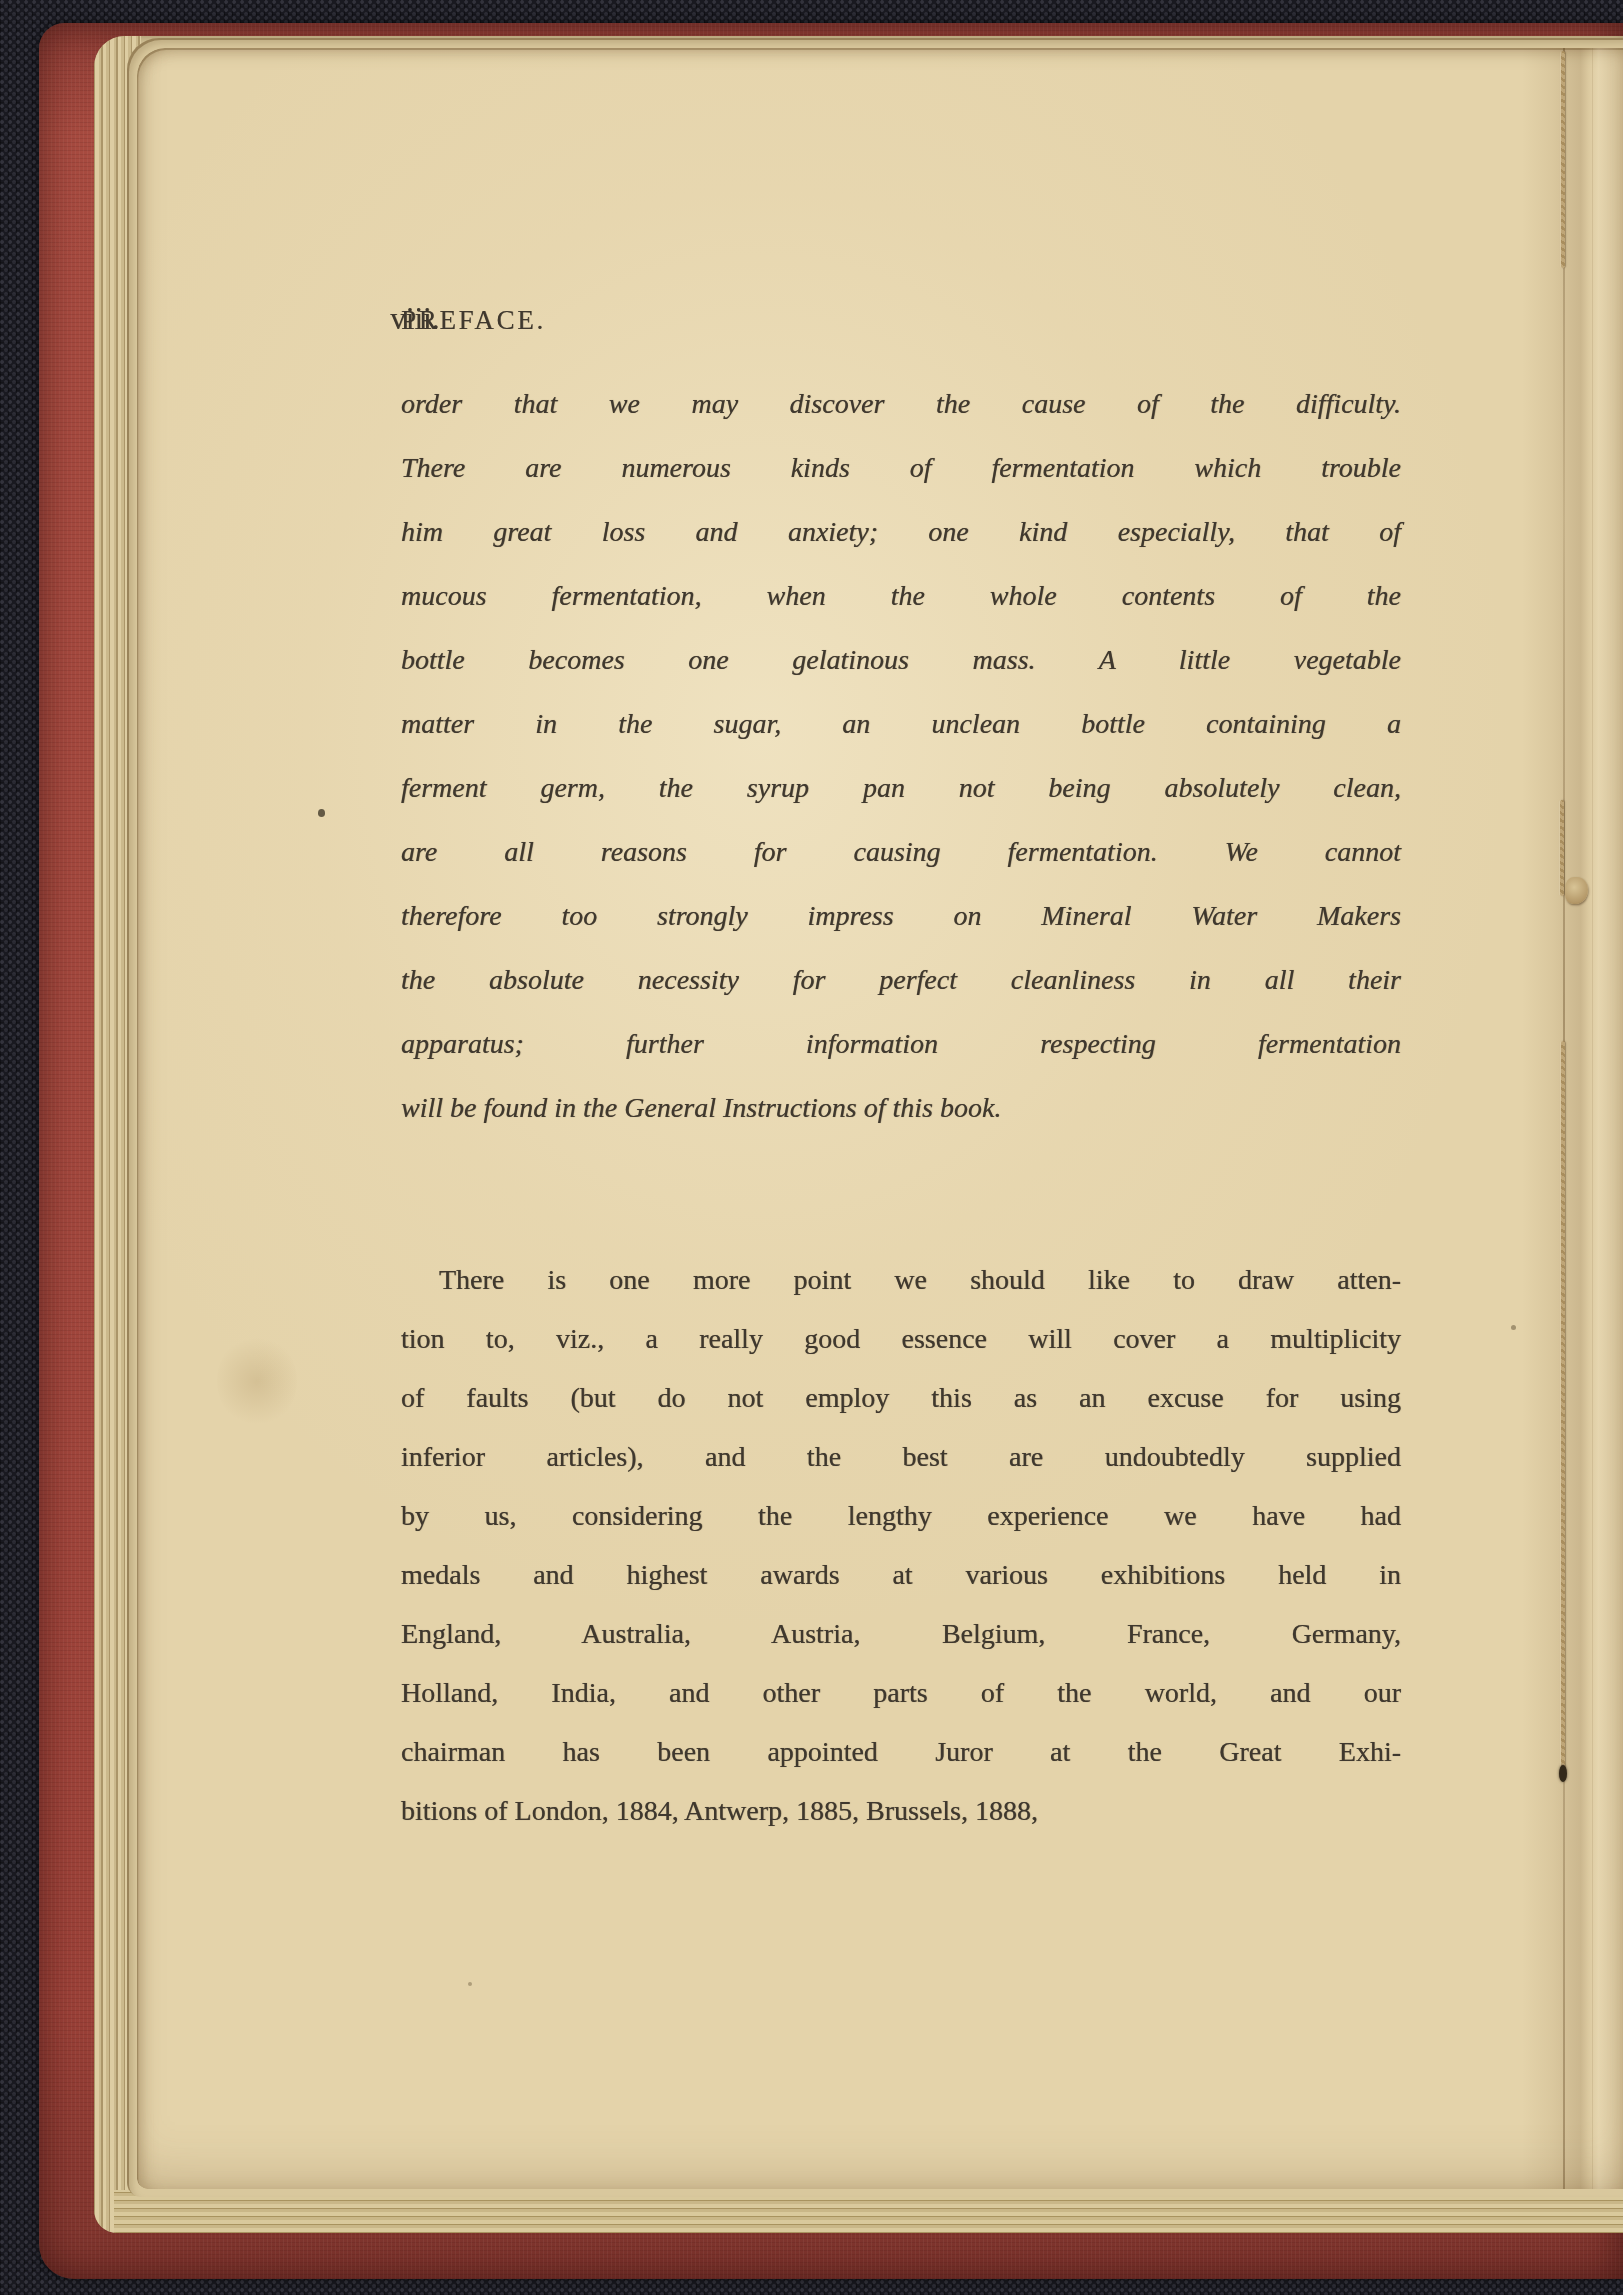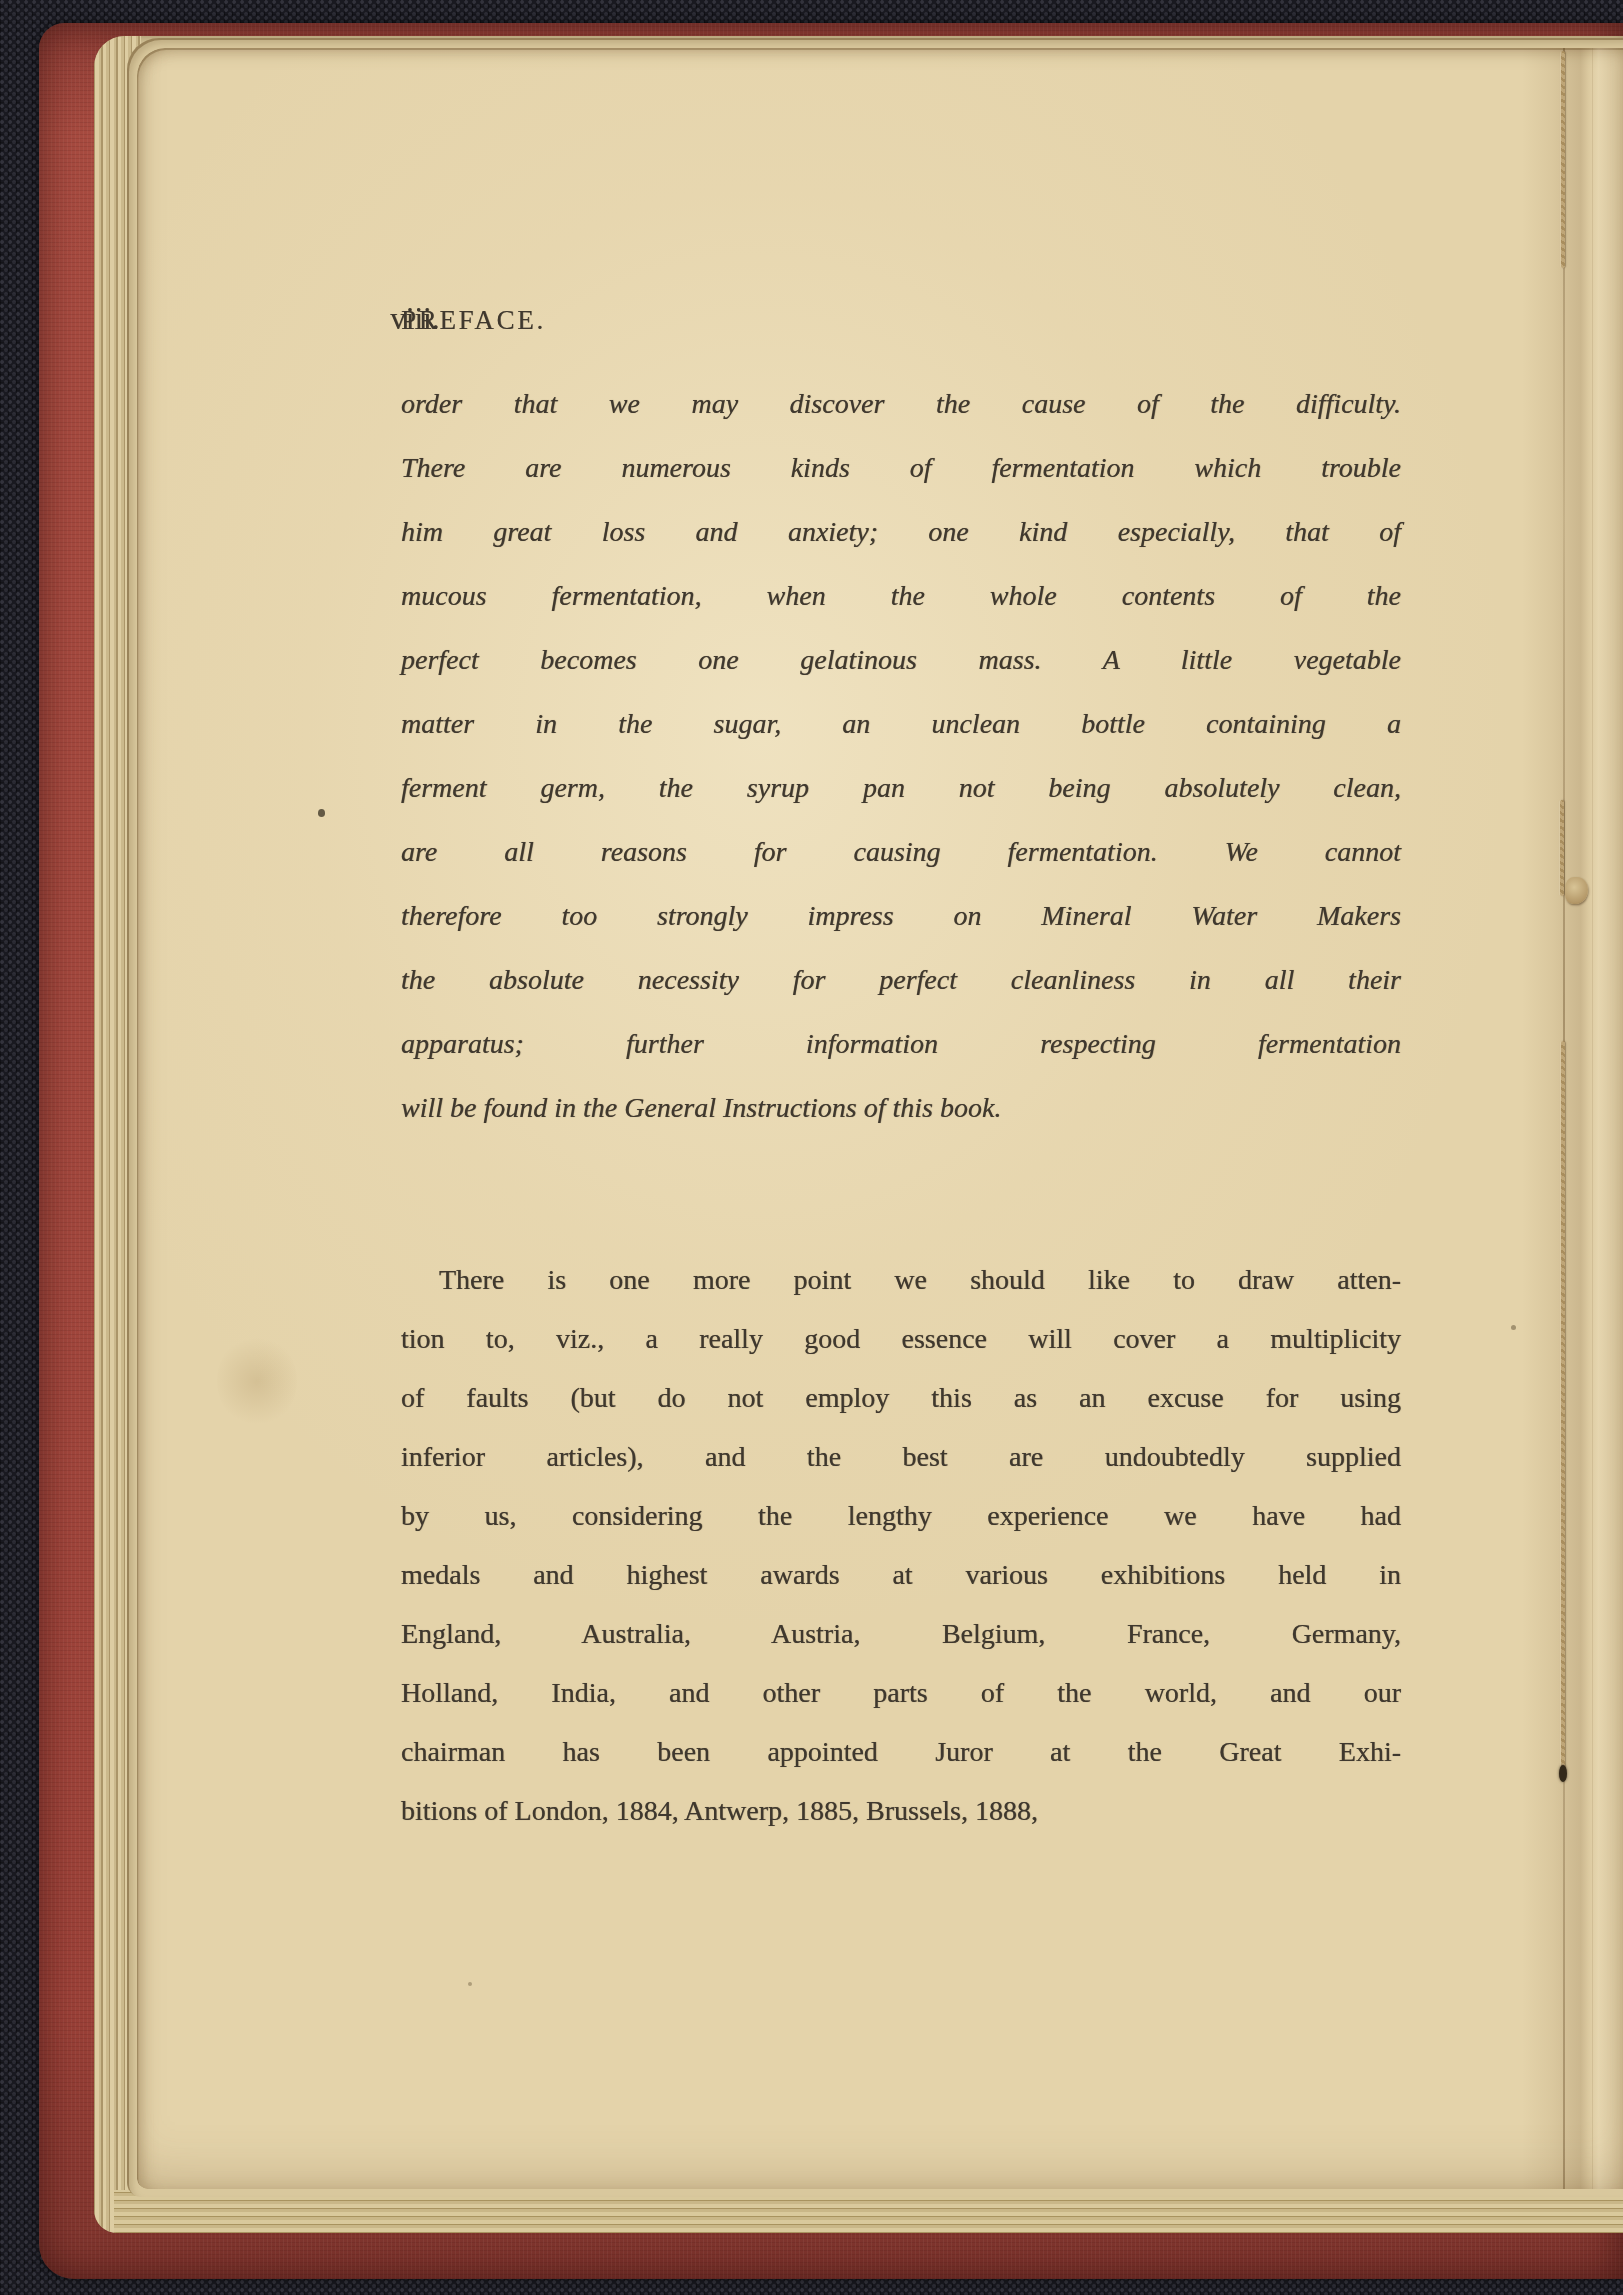--- a/index.html
+++ b/index.html
@@ -178,21 +178,21 @@
   <div class="header-row">
     <span class="pagenum">viii.</span>
     <span class="title">PREFACE.</span>
   </div>
 
   <div class="para para-1">
     <div class="line">order that we may discover the cause of the difficulty.</div>
     <div class="line">There are numerous kinds of fermentation which trouble</div>
     <div class="line">him great loss and anxiety; one kind especially, that of</div>
     <div class="line">mucous fermentation, when the whole contents of the</div>
-    <div class="line">perfect becomes one gelatinous mass.  A little vegetable</div>
+    <div class="line">bottle becomes one gelatinous mass.  A little vegetable</div>
     <div class="line">matter in the sugar, an unclean bottle containing a</div>
     <div class="line">ferment germ, the syrup pan not being absolutely clean,</div>
     <div class="line">are all reasons for causing fermentation.  We cannot</div>
     <div class="line">therefore too strongly impress on Mineral Water Makers</div>
     <div class="line">the absolute necessity for perfect cleanliness in all their</div>
     <div class="line">apparatus; further information respecting fermentation</div>
     <div class="line last">will be found in the General Instructions of this book.</div>
   </div>
 
   <div class="para para-2">

